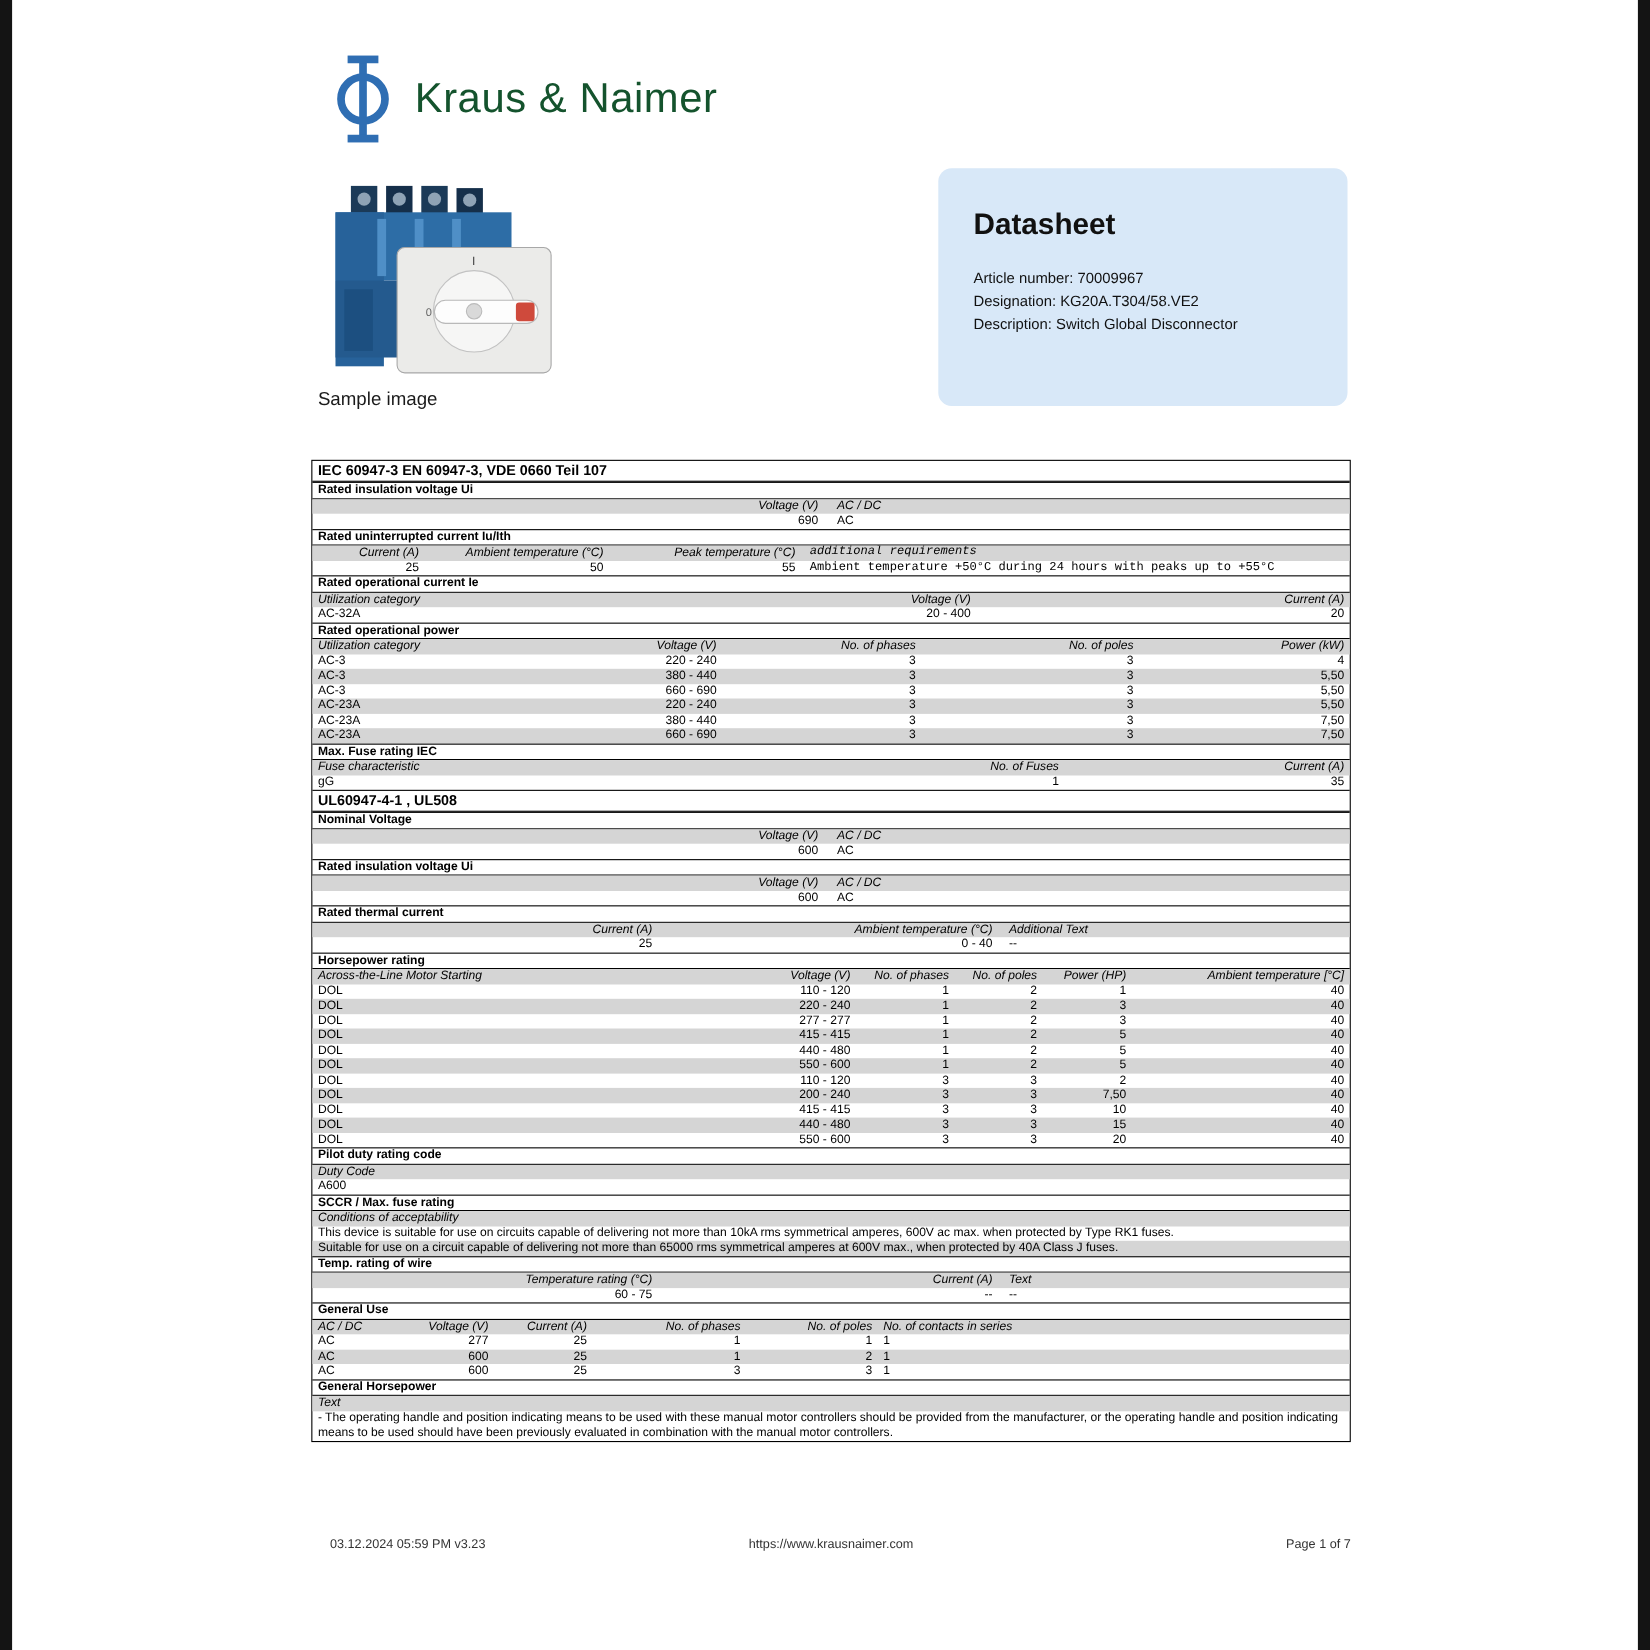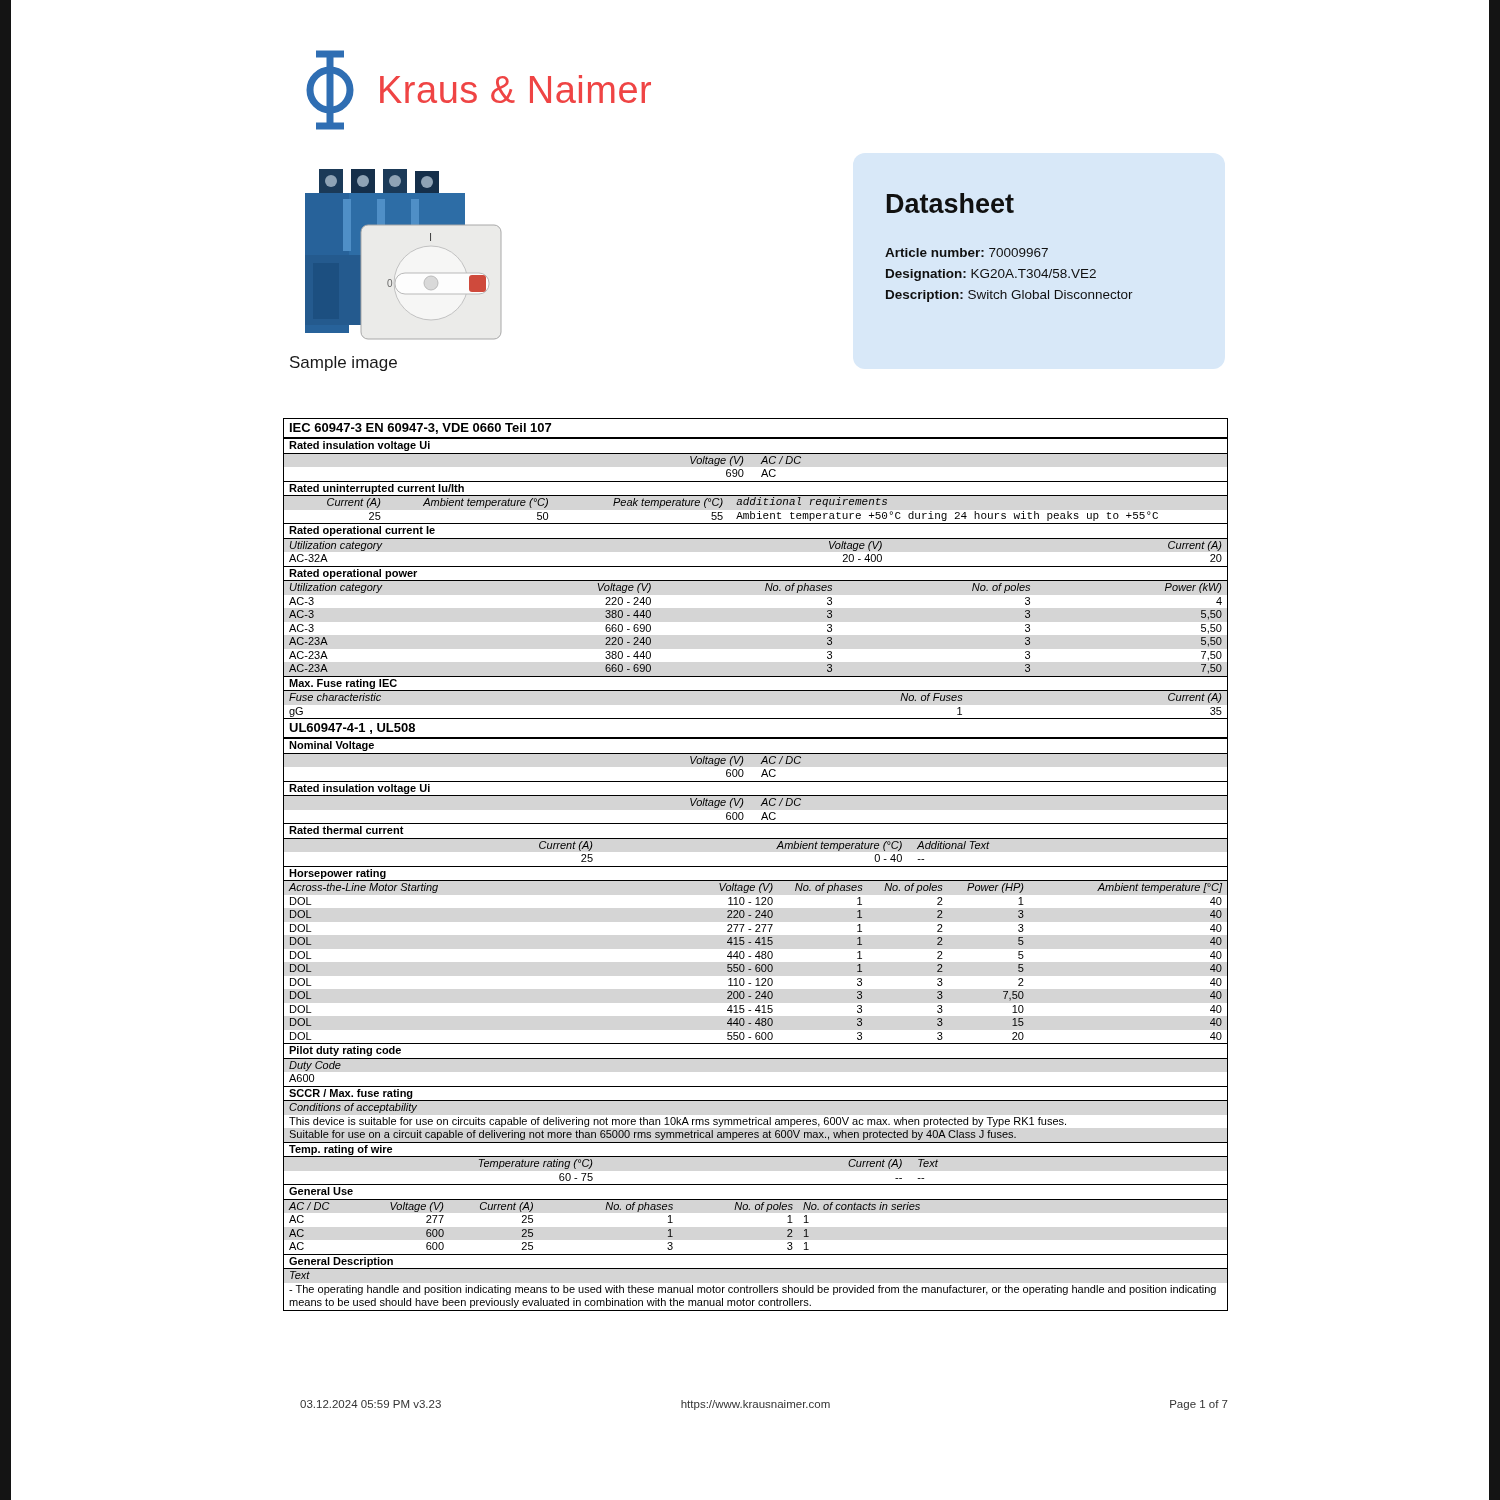--- a/index.html
+++ b/index.html
@@ -3,29 +3,29 @@
 <meta charset="utf-8">
 <style>
   * { margin:0; padding:0; box-sizing:border-box; }
   html,body { width:1500px; height:1500px; }
   body { background:#ffffff; font-family:"Liberation Sans","DejaVu Sans",sans-serif; color:#000; position:relative; overflow:hidden; }
 
   .edge { position:absolute; top:0; bottom:0; width:11px; background:#141414; }
   .edge-left { left:0; } .edge-right { right:0; }
 
   .brand { position:absolute; left:299px; top:50px; display:flex; align-items:center; gap:16px; }
-  .brand-name { font-size:38px; color:#ef4444; letter-spacing:.5px; }
+  .brand-name { font-size:38px; color:#14532d; letter-spacing:.5px; }
 
   .product { position:absolute; left:283px; top:163px; width:240px; height:184px; }
   .caption { position:absolute; left:289px; top:353px; font-size:17px; color:#1a1a1a; }
 
   .ds-box { position:absolute; left:853px; top:153px; width:372px; height:216px; background:#d8e8f8; border-radius:12px; padding:36px 32px 0 32px; }
   .ds-box h1 { font-size:27px; font-weight:bold; color:#111; margin-bottom:22px; }
   .ds-field { font-size:13.5px; line-height:21px; color:#111; }
-  .ds-field b { font-weight:bold; }
+  .ds-field b { font-weight:normal; }
 
   .spec-table { position:absolute; left:283px; top:418px; width:945px; border:1px solid #000; font-size:11px; background:#fff; }
   .trow { display:flex; line-height:13.5px; min-height:13.5px; }
   .tcell { padding:0 5px; white-space:nowrap; overflow:hidden; }
   .header { background:#d5d5d5; font-style:italic; }
   .shade { background:#d5d5d5; }
   .title, .sub { font-weight:bold; border-top:1px solid #000; border-bottom:1px solid #000; }
   .title { font-size:13px; line-height:18px; }
   .trow:first-child { border-top:none; }
 
@@ -450,21 +450,21 @@
       </div>
       <div class="trow data l-genuse">
         <div class="tcell c1">AC</div>
         <div class="tcell c2">600</div>
         <div class="tcell c3">25</div>
         <div class="tcell c4">3</div>
         <div class="tcell c5">3</div>
         <div class="tcell c6">1</div>
       </div>
       <div class="trow sub l-full">
-        <div class="tcell c1">General Description</div>
+        <div class="tcell c1">General Horsepower</div>
       </div>
       <div class="trow header l-full">
         <div class="tcell c1">Text</div>
       </div>
       <div class="trow data l-full">
         <div class="tcell c1">- The operating handle and position indicating means to be used with these manual motor controllers should be provided from the manufacturer, or the operating handle and position indicating means to be used should have been previously evaluated in combination with the manual motor controllers.</div>
       </div>
     </section>
 
   <footer class="page-footer">

